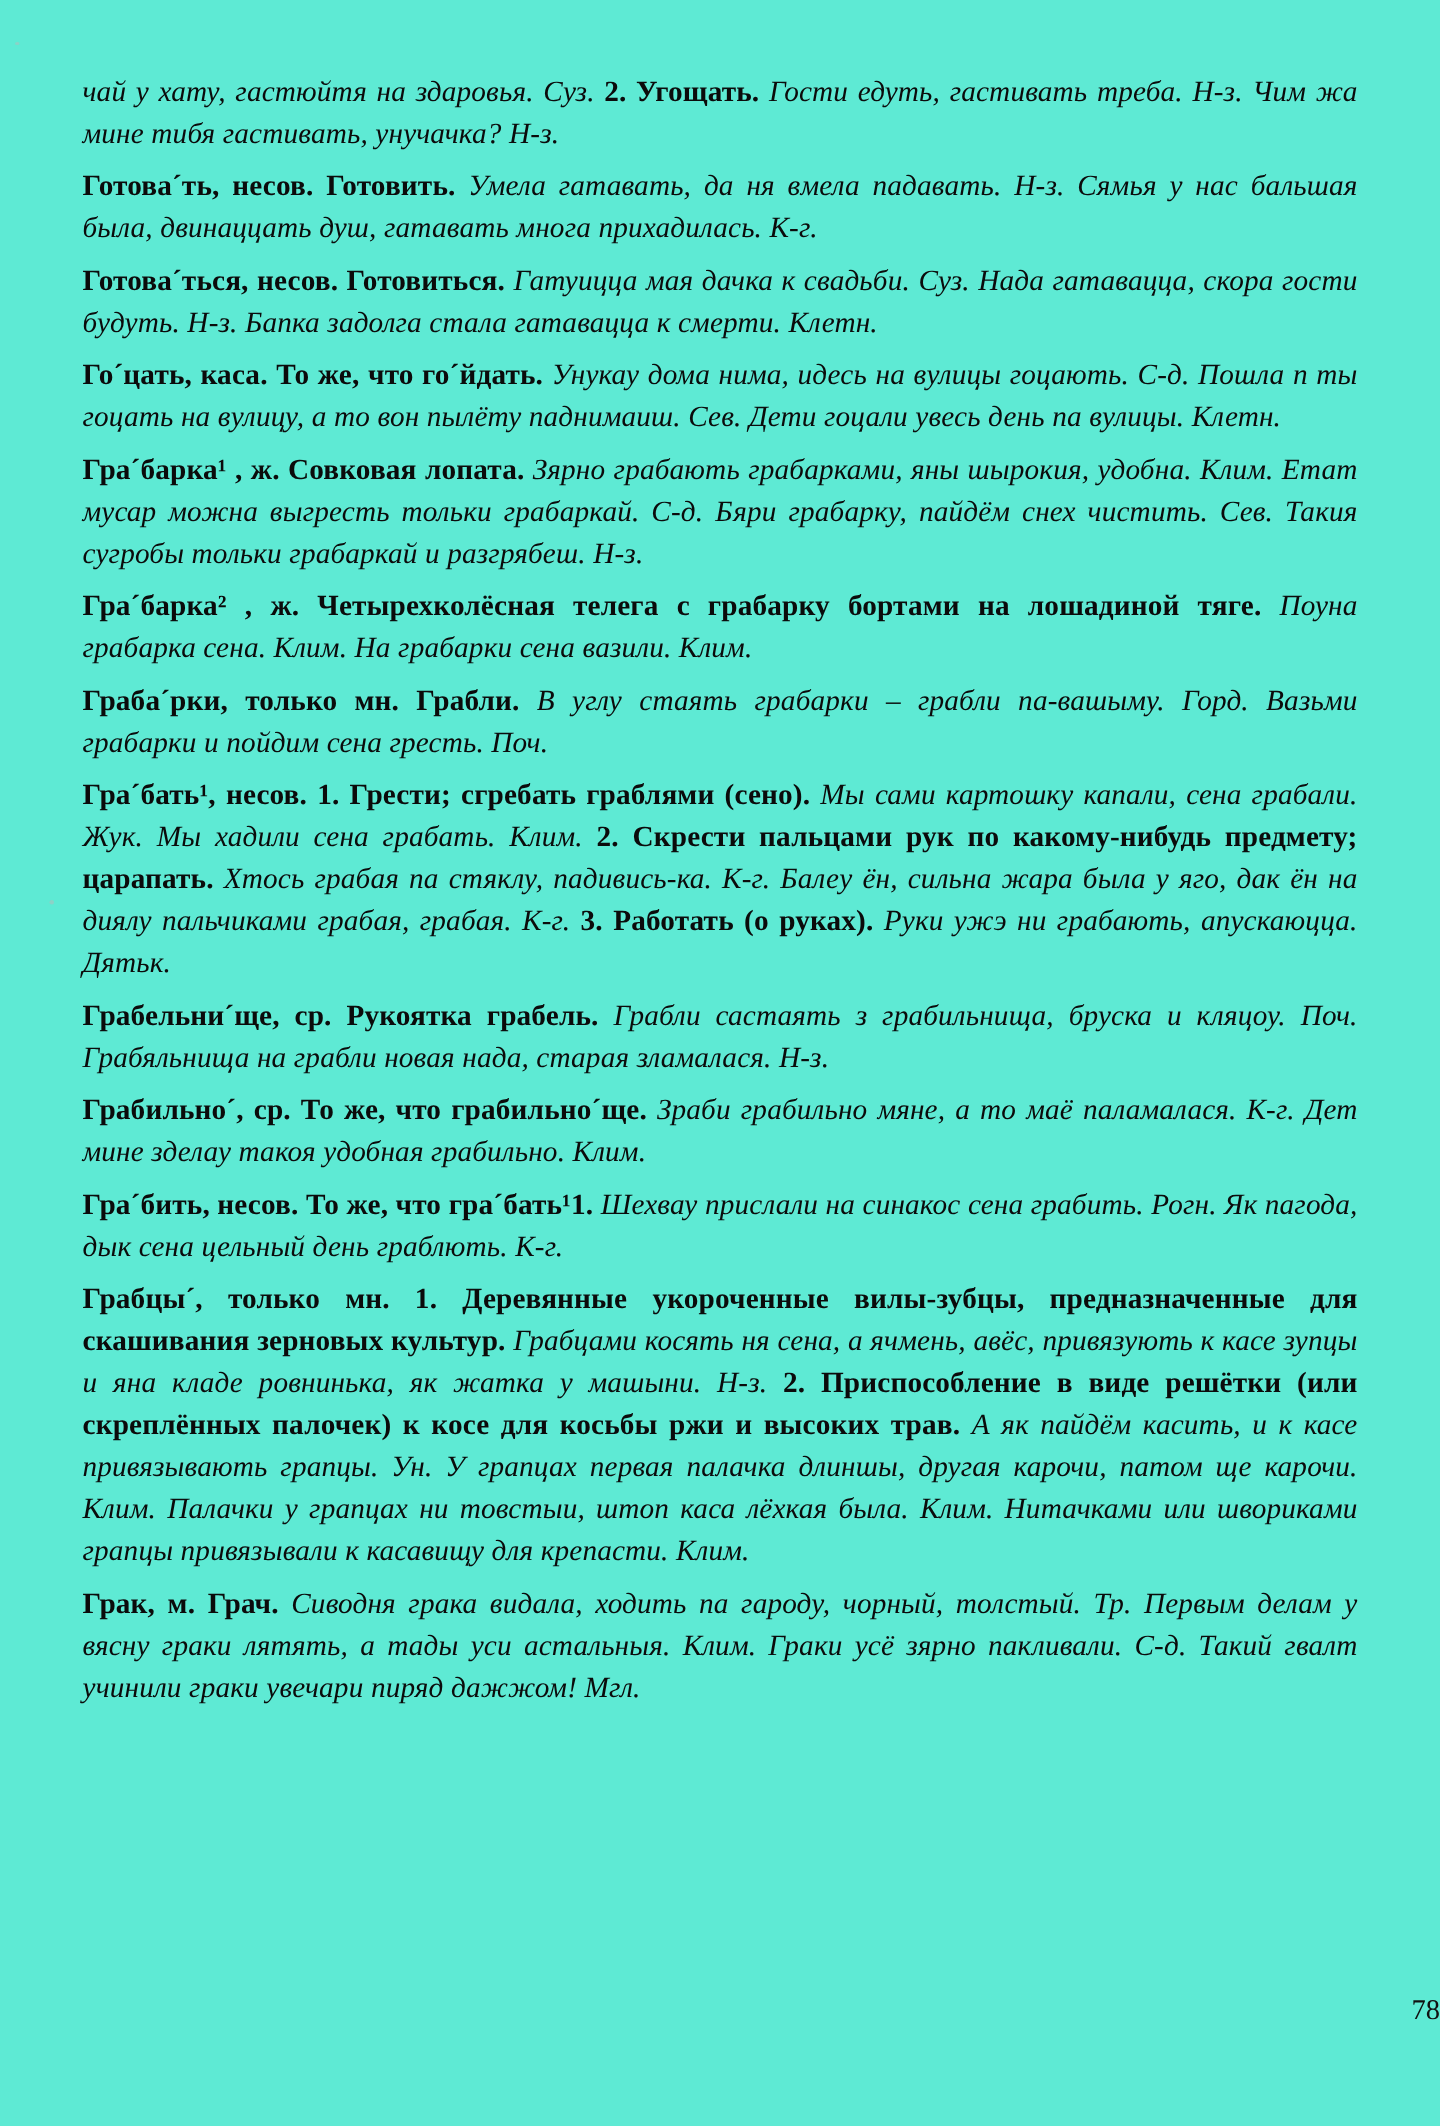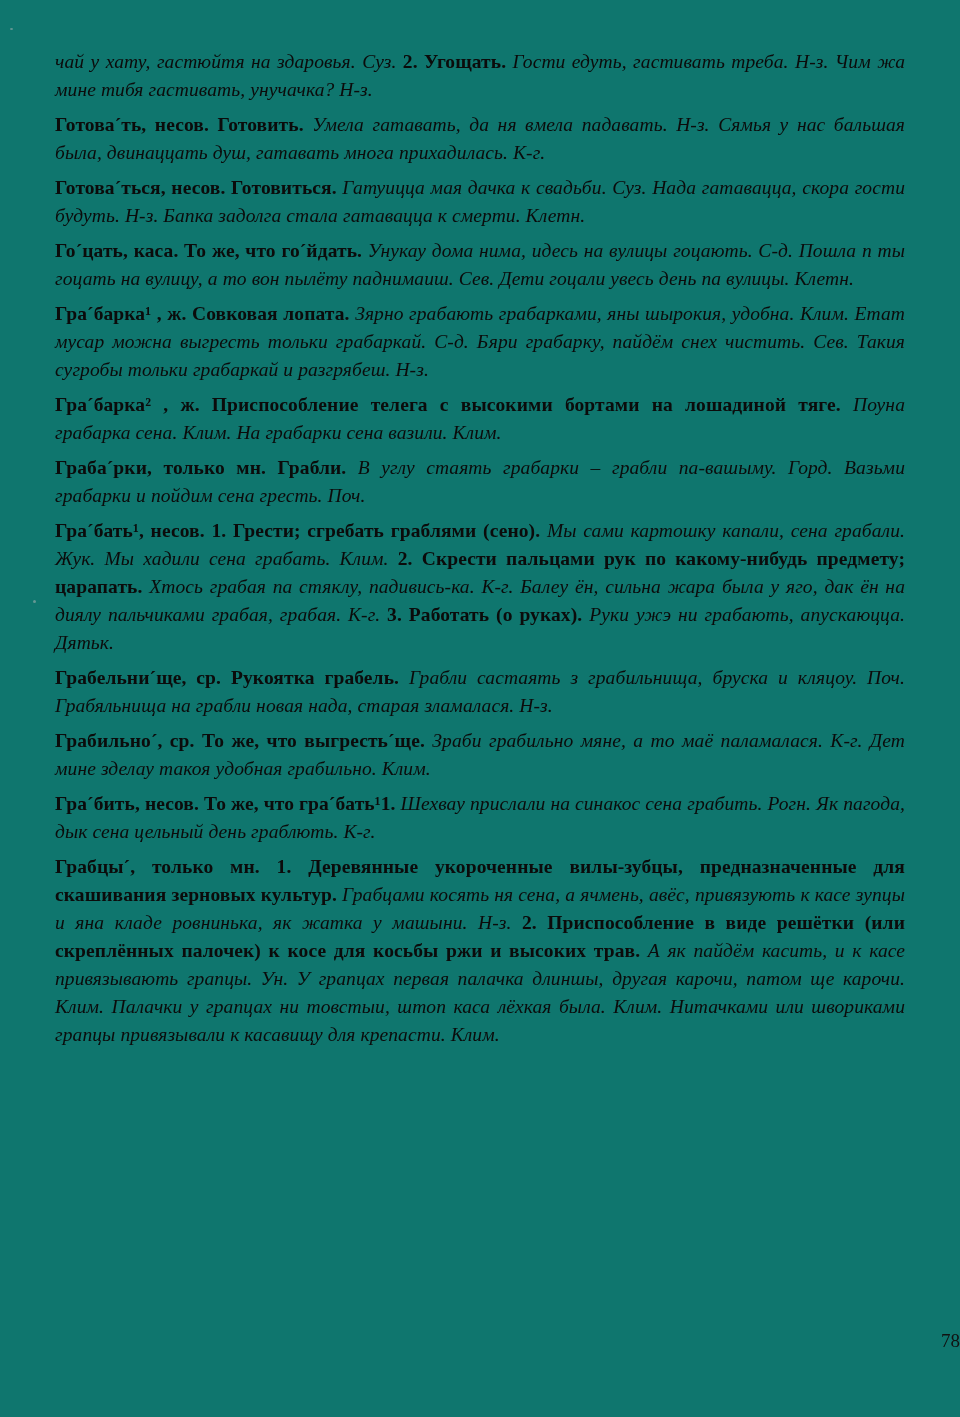--- a/index.html
+++ b/index.html
@@ -5,21 +5,21 @@
   html, body {
     margin: 0;
     padding: 0;
     background: #ffffff;
   }
   .page {
     position: relative;
     width: 960px;
     height: 1417px;
     box-sizing: border-box;
-    background: #0f766e;
+    background: #5eead4;
     color: #0b0b0b;
     font-family: "Liberation Serif", "DejaVu Serif", serif;
     overflow: hidden;
   }
   .text-block {
     position: absolute;
     top: 48px;
     left: 55px;
     width: 850px;
   }
@@ -58,23 +58,24 @@
   <div class="speck speck1"></div>
   <div class="speck speck2"></div>
 
   <div class="text-block">
 
   <p class="entry"><span class="i">чай у хату, гастюйтя на здаровья. Суз. </span><span class="b">2. Угощать. </span><span class="i">Гости едуть, гастивать треба. Н-з. Чим жа мине тибя гастивать, унучачка? Н-з.</span></p>
       <p class="entry"><span class="b">Готова´ть, несов. Готовить. </span><span class="i">Умела гатавать, да ня вмела падавать. Н-з. Сямья у нас бальшая была, двинаццать душ, гатавать многа прихадилась. К-г.</span></p>
       <p class="entry"><span class="b">Готова´ться, несов. Готовиться. </span><span class="i">Гатуицца мая дачка к свадьби. Суз. Нада гатавацца, скора гости будуть. Н-з. Бапка задолга стала гатавацца к смерти. Клетн.</span></p>
       <p class="entry"><span class="b">Го´цать, каса. То же, что го´йдать. </span><span class="i">Унукау дома нима, идесь на вулицы гоцають. С-д. Пошла п ты гоцать на вулицу, а то вон пылёту паднимаиш. Сев. Дети гоцали увесь день па вулицы. Клетн.</span></p>
       <p class="entry"><span class="b">Гра´барка¹ , ж. Совковая лопата. </span><span class="i">Зярно грабають грабарками, яны шырокия, удобна. Клим. Етат мусар можна выгресть тольки грабаркай. С-д. Бяри грабарку, пайдём снех чистить. Сев. Такия сугробы тольки грабаркай и разгрябеш. Н-з.</span></p>
-      <p class="entry"><span class="b">Гра´барка² , ж. Приспособление телега с высокими бортами на лошадиной тяге. </span><span class="i">Поуна грабарка сена. Клим. На грабарки сена вазили. Клим.</span></p>
+      <p class="entry"><span class="b">Гра´барка² , ж. Четырехколёсная телега с грабарку бортами на лошадиной тяге. </span><span class="i">Поуна грабарка сена. Клим. На грабарки сена вазили. Клим.</span></p>
       <p class="entry"><span class="b">Граба´рки, только мн. Грабли. </span><span class="i">В углу стаять грабарки – грабли па-вашыму. Горд. Вазьми грабарки и пойдим сена гресть. Поч.</span></p>
       <p class="entry"><span class="b">Гра´бать¹, несов. 1. Грести; сгребать граблями (сено). </span><span class="i">Мы сами картошку капали, сена грабали. Жук. Мы хадили сена грабать. Клим. </span><span class="b">2. Скрести пальцами рук по какому-нибудь предмету; царапать. </span><span class="i">Хтось грабая па стяклу, падивись-ка. К-г. Балеу ён, сильна жара была у яго, дак ён на диялу пальчиками грабая, грабая. К-г. </span><span class="b">3. Работать (о руках). </span><span class="i">Руки ужэ ни грабають, апускаюцца. Дятьк.</span></p>
       <p class="entry"><span class="b">Грабельни´ще, ср. Рукоятка грабель. </span><span class="i">Грабли састаять з грабильнища, бруска и кляцоу. Поч. Грабяльнища на грабли новая нада, старая зламалася. Н-з.</span></p>
-      <p class="entry"><span class="b">Грабильно´, ср. То же, что выгресть´ще. </span><span class="i">Зраби грабильно мяне, а то маё паламалася. К-г. Дет мине зделау такоя удобная грабильно. Клим.</span></p>
+      <p class="entry"><span class="b">Грабильно´, ср. То же, что грабильно´ще. </span><span class="i">Зраби грабильно мяне, а то маё паламалася. К-г. Дет мине зделау такоя удобная грабильно. Клим.</span></p>
       <p class="entry"><span class="b">Гра´бить, несов. То же, что гра´бать¹1. </span><span class="i">Шехвау прислали на синакос сена грабить. Рогн. Як пагода, дык сена цельный день граблють. К-г.</span></p>
       <p class="entry"><span class="b">Грабцы´, только мн. 1. Деревянные укороченные вилы-зубцы, предназначенные для скашивания зерновых культур. </span><span class="i">Грабцами косять ня сена, а ячмень, авёс, привязують к касе зупцы и яна кладе ровнинька, як жатка у машыни. Н-з. </span><span class="b">2. Приспособление в виде решётки (или скреплённых палочек) к косе для косьбы ржи и высоких трав. </span><span class="i">А як пайдём касить, и к касе привязывають грапцы. Ун. У грапцах первая палачка длиншы, другая карочи, патом ще карочи. Клим. Палачки у грапцах ни товстыи, штоп каса лёхкая была. Клим. Нитачками или швориками грапцы привязывали к касавищу для крепасти. Клим.</span></p>
+      <p class="entry"><span class="b">Грак, м. Грач. </span><span class="i">Сиводня грака видала, ходить па гароду, чорный, толстый. Тр. Первым делам у вясну граки лятять, а тады уси астальныя. Клим. Граки усё зярно пакливали. С-д. Такий гвалт учинили граки увечари пиряд дажжом! Мгл.</span></p>
     </div>
 
   <div class="footer">78</div>
 </div>
 
 </body></html>

